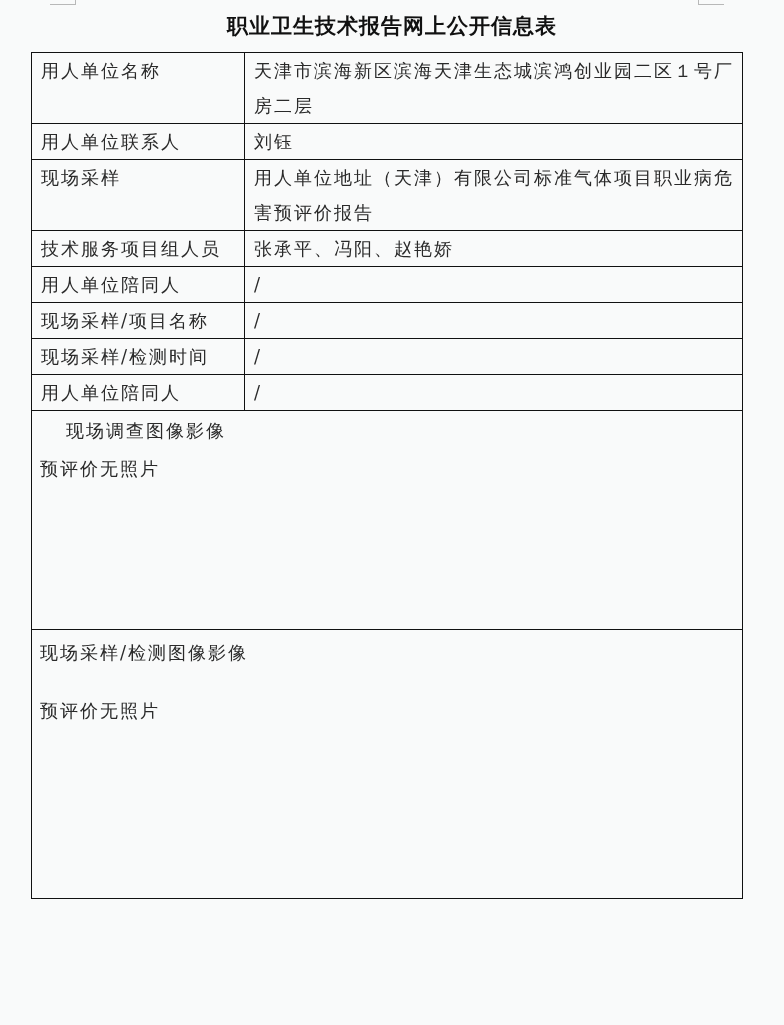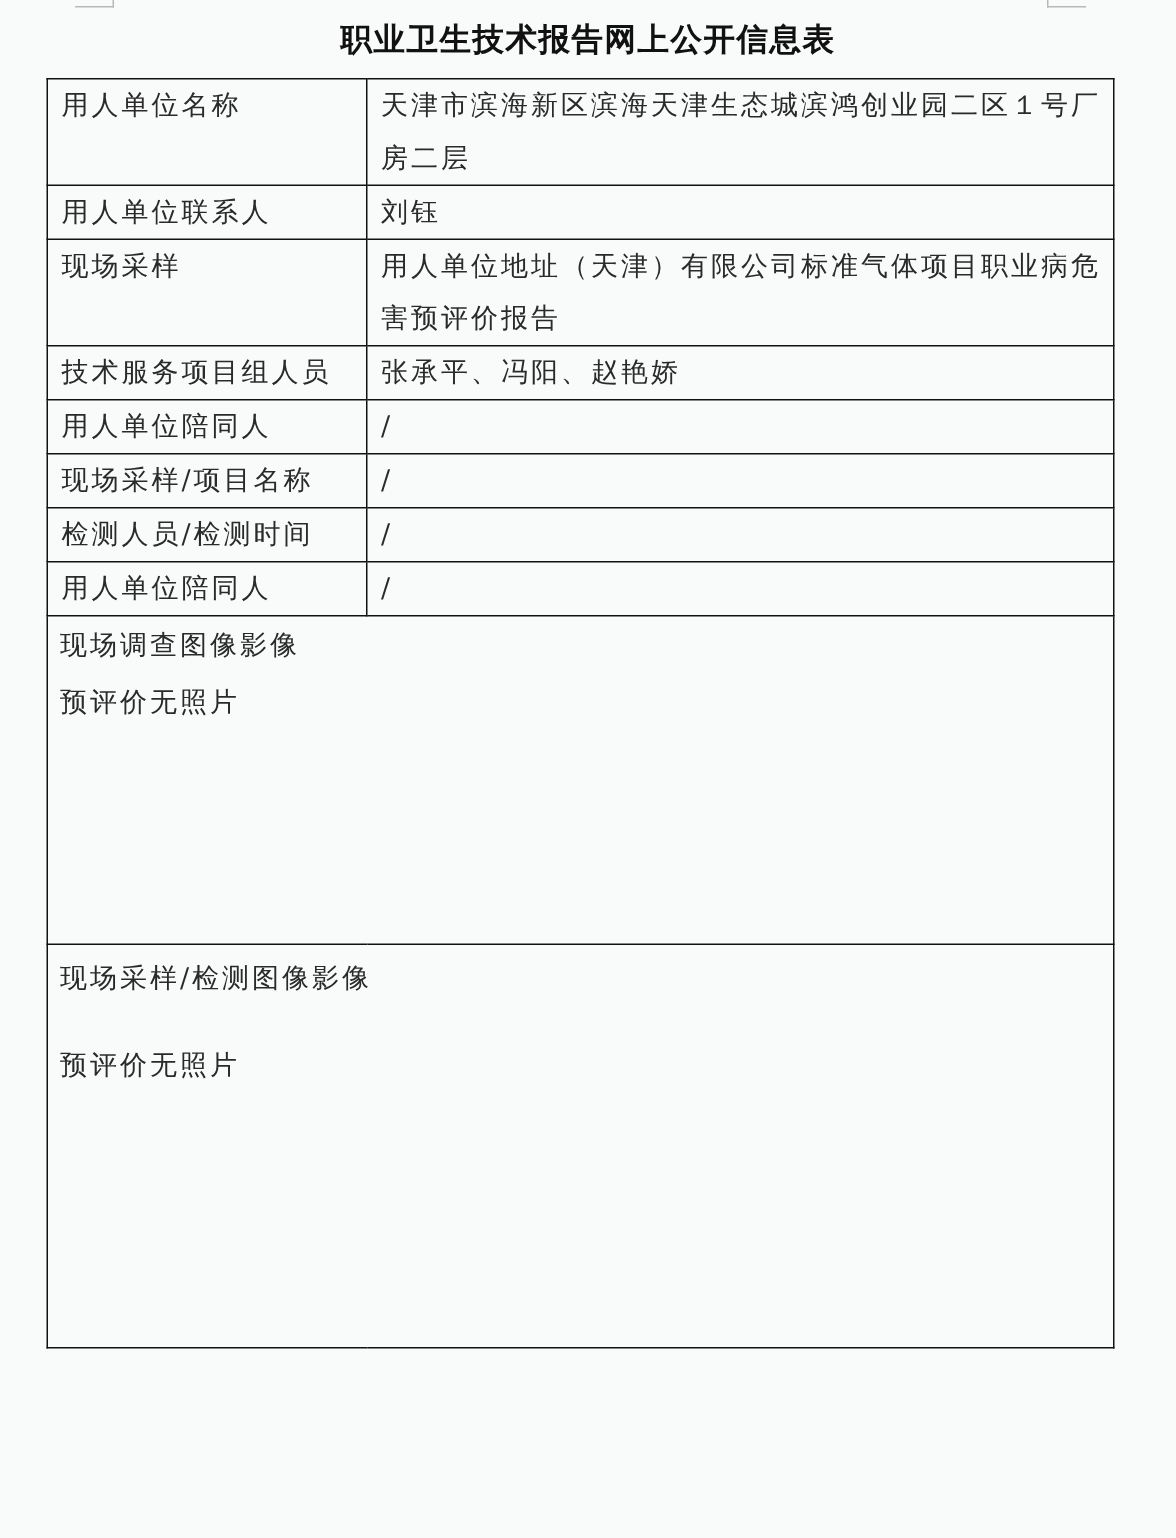--- a/index.html
+++ b/index.html
@@ -55,21 +55,21 @@
       letter-spacing: 2px;
       color: #2a2a2a;
     }
     table.info td.label { width: 195px; padding-left: 9px; }
     table.info td.value { padding-left: 9px; }
     tr.h35 td { height: 33px; }
     tr.h70 td { height: 68px; }
     td.photo1 { height: 218px; }
     td.photo2 { height: 268px; }
     .photo-line { display: block; }
-    .photo1 .photo-heading { margin-top: 2px; }
+    .photo1 .photo-heading { margin-top: 2px; margin-left: 26px; }
     .photo1 .photo-note { margin-top: 3px; }
     .photo2 .photo-heading { margin-top: 5px; }
     .photo2 .photo-note { margin-top: 23px; }
   </style>
 </head>
 <body>
 
 <div class="corner tl"></div>
 <div class="corner tr"></div>
 
@@ -95,21 +95,21 @@
   </tr>
   <tr class="h35">
     <td class="label">用人单位陪同人</td>
     <td class="value">/</td>
   </tr>
   <tr class="h35">
     <td class="label">现场采样/项目名称</td>
     <td class="value">/</td>
   </tr>
   <tr class="h35">
-    <td class="label">检测人员/检测时间</td>
+    <td class="label">现场采样/检测时间</td>
     <td class="value">/</td>
   </tr>
   <tr class="h35">
     <td class="label">用人单位陪同人</td>
     <td class="value">/</td>
   </tr>
   <tr>
     <td colspan="2" class="photo1">
       <span class="photo-line photo-heading">现场调查图像影像</span>
       <span class="photo-line photo-note">预评价无照片</span>

